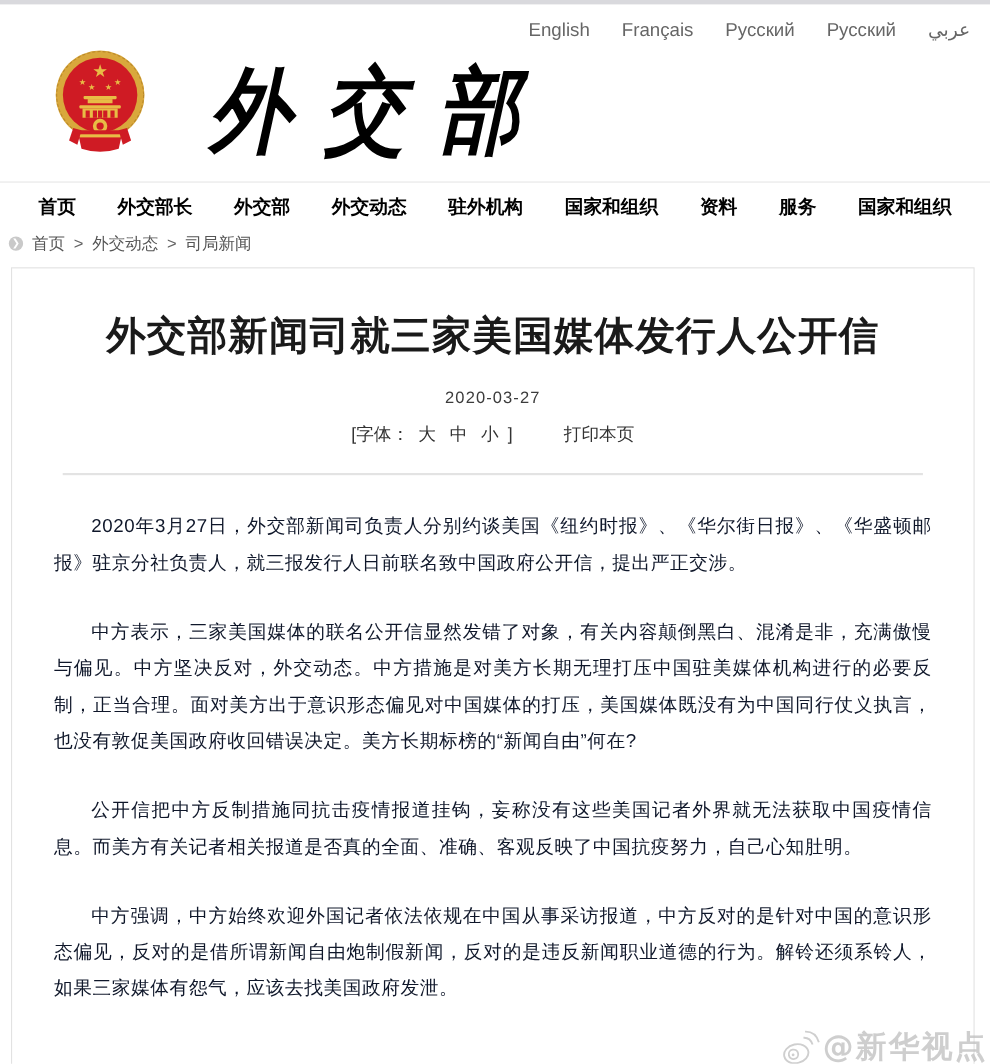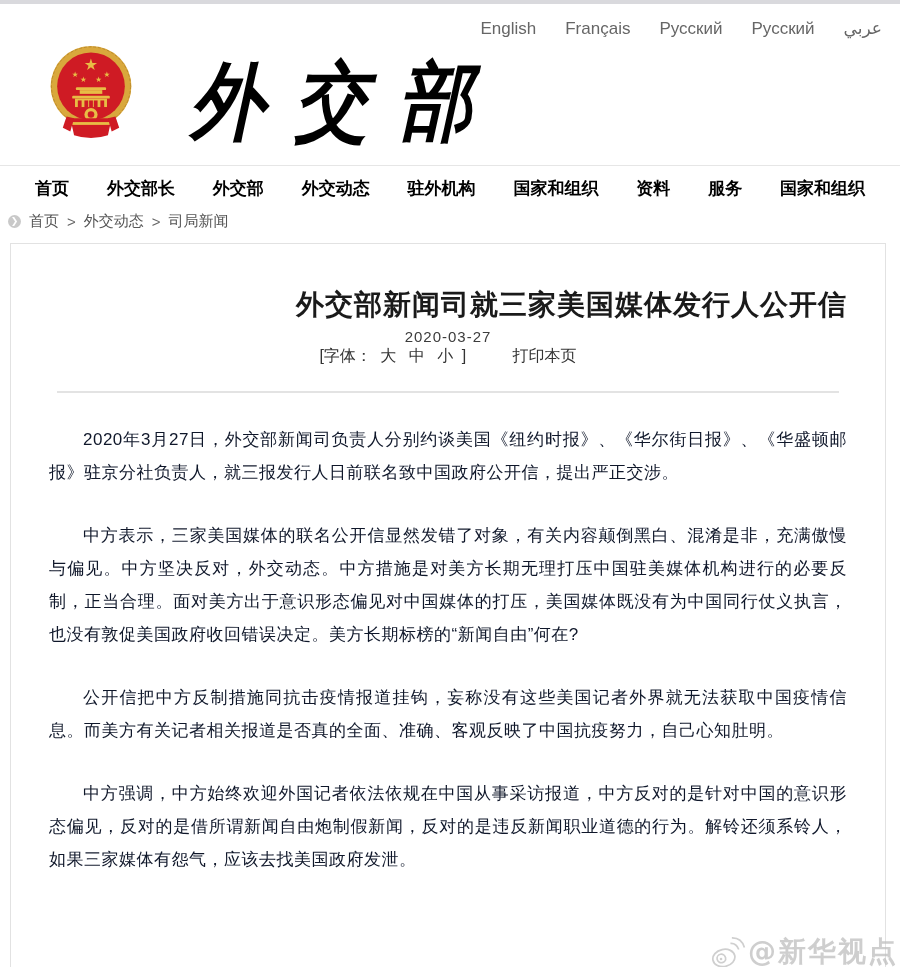--- a/index.html
+++ b/index.html
@@ -52,30 +52,30 @@
   .crumb { cursor:pointer; }
   .crumb-sep { margin:0 8px; color:#666; }
 
   
   .article-box {
     position:absolute; top:243px; left:10px; right:14px; bottom:-10px;
     border:1px solid #e2e2e2; background:#fff;
     padding:0 38px;
   }
   .article-title {
-    margin-top:40px; text-align:right;
-    font-size:28px; font-weight:bold; color:#1a1a1a;
+    margin-top:40px; text-align:center;
+    font-size:36px; font-weight:bold; color:#1a1a1a;
     line-height:42px; letter-spacing:1px;
   }
   .article-date {
-    text-align:center; margin-top:2px;
+    text-align:center; margin-top:27px;
     font-size:15px; color:#3c3c3c; letter-spacing:1px;
   }
   .font-controls {
-    text-align:center; margin-top:1px;
+    text-align:center; margin-top:15px;
     font-size:16px; color:#333;
   }
   .font-controls .size { margin:0 4px; cursor:pointer; }
   .print-label { margin-left:42px; cursor:pointer; }
   .divider { border:0; border-top:2px solid #e3e3e3; margin:24px 8px 0 8px; }
   .article-body { margin-top:12px; }
   .article-body p {
     font-size:17px; line-height:33px; color:#0f172a;
     text-indent:2em; text-align:justify;
     margin-top:30px; letter-spacing:0.5px;

